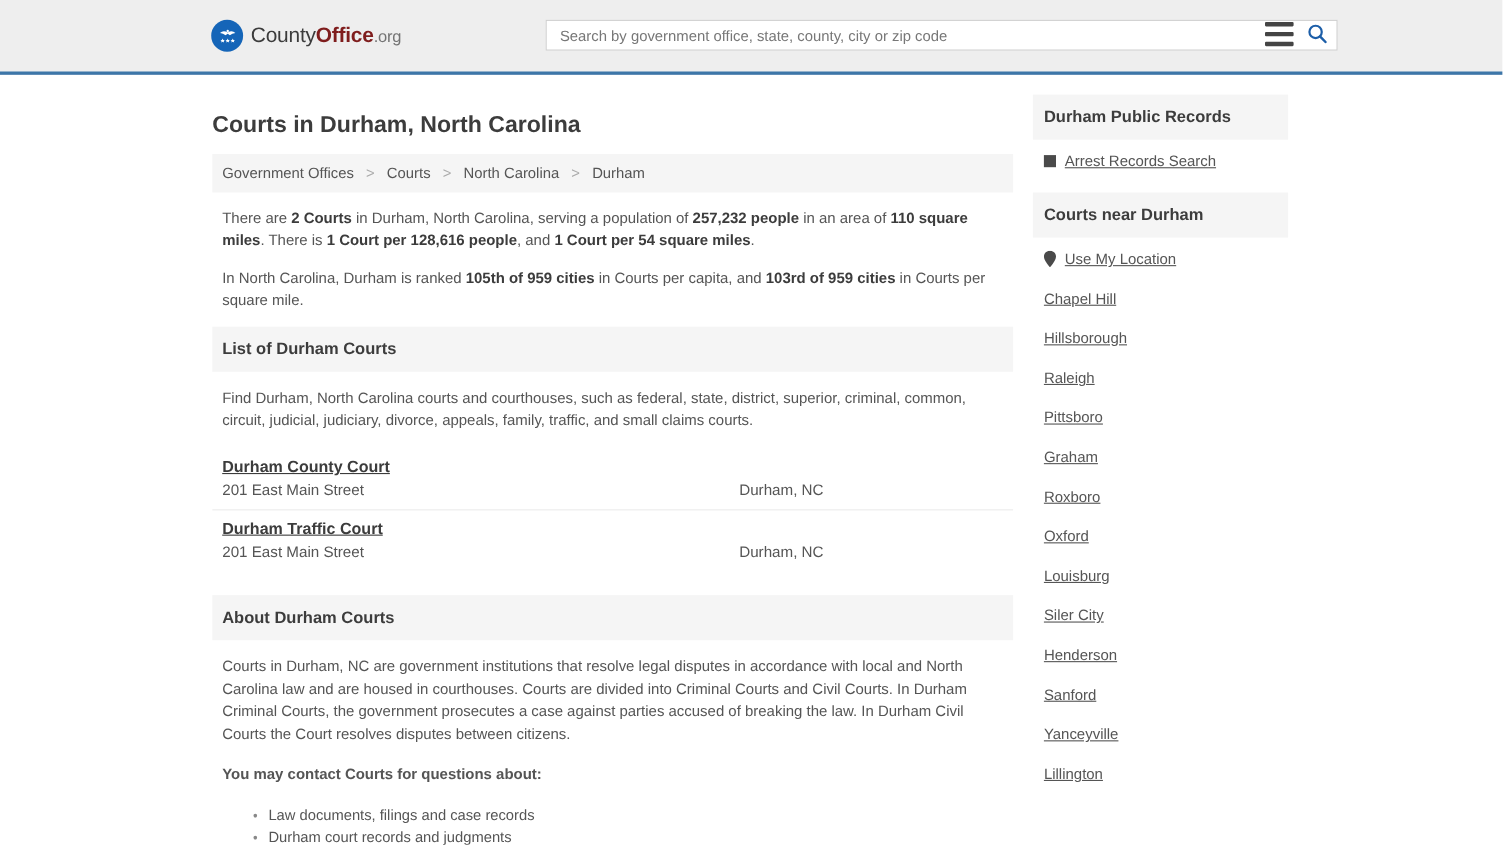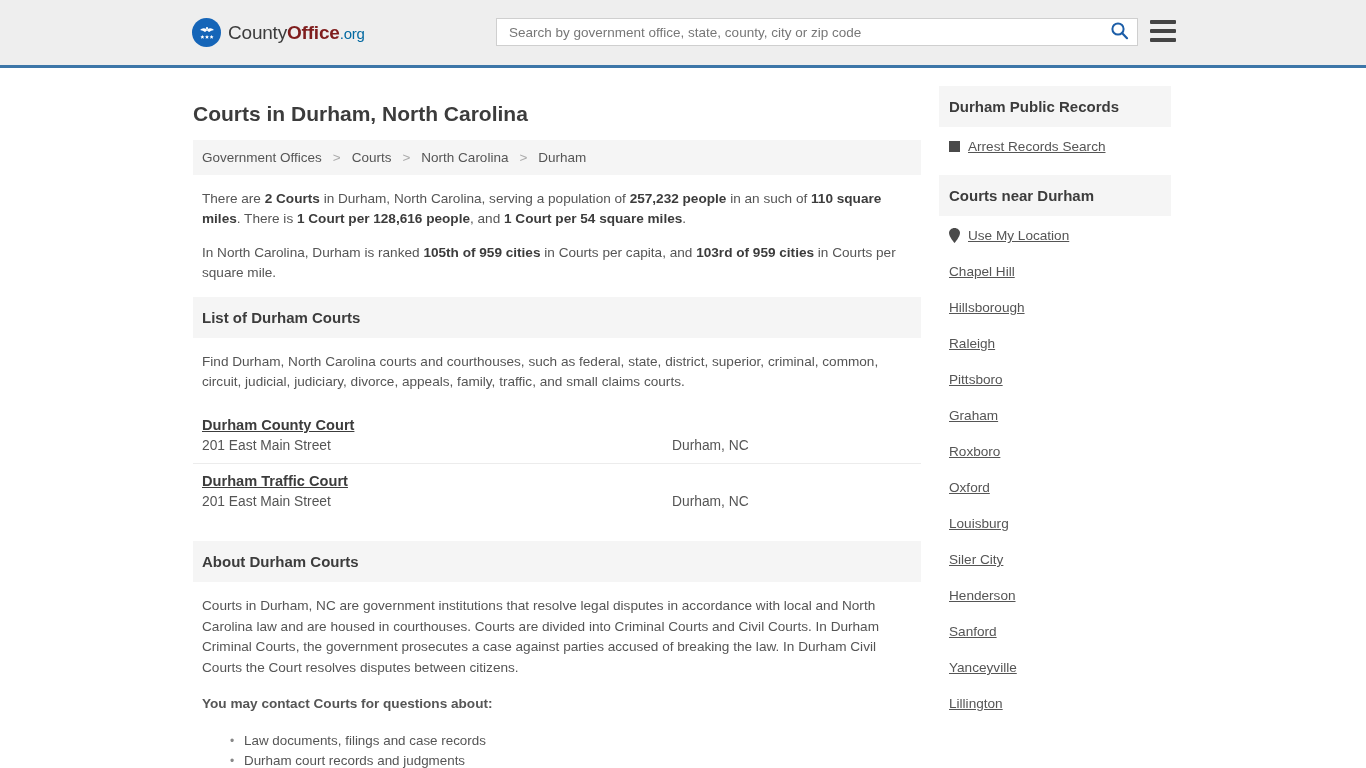--- a/index.html
+++ b/index.html
@@ -36,27 +36,27 @@
     flex: none;
   }
   .logo-text {
     font-size: 19px;
     color: #3c3c3c;
     letter-spacing: -0.2px;
     white-space: nowrap;
   }
   .logo-text .b { color: #7f1d1d; font-weight: bold; }
   .logo-text .w1 { font-weight: normal; }
-  .logo-text .tld { font-size: 15px; color: #0369a1; }
+  .logo-text .tld { font-size: 15px; color: #737373; }
 
   .search-wrap {
     position: absolute;
     left: 496px;
     top: 18px;
-    width: 642px;
+    width: 720px;
     height: 28px;
     display: flex;
     align-items: center;
     background: #fff;
     border: 1px solid #cfcfcf;
     padding: 0 8px 0 10px;
   }
   .search-input {
     flex: 1;
     border: none;
@@ -280,21 +280,21 @@
         <a>Government Offices</a>
         <span class="sep">&gt;</span>
         <a>Courts</a>
         <span class="sep">&gt;</span>
         <a>North Carolina</a>
         <span class="sep">&gt;</span>
         <a>Durham</a>
       </div>
 
       <div class="intro">
-        <p><span>There are </span><b>2 Courts</b><span> in Durham, North Carolina, serving a population of </span><b>257,232 people</b><span> in an such of </span><b>110 square miles</b><span>. There is </span><b>1 Court per 128,616 people</b><span>, and </span><b>1 Court per 54 square miles</b><span>.</span></p>
+        <p><span>There are </span><b>2 Courts</b><span> in Durham, North Carolina, serving a population of </span><b>257,232 people</b><span> in an area of </span><b>110 square miles</b><span>. There is </span><b>1 Court per 128,616 people</b><span>, and </span><b>1 Court per 54 square miles</b><span>.</span></p>
 
         <p><span>In North Carolina, Durham is ranked </span><b>105th of 959 cities</b><span> in Courts per capita, and </span><b>103rd of 959 cities</b><span> in Courts per square mile.</span></p>
       </div>
 
       <div class="section-head">List of Durham Courts</div>
 
       <div class="section-body">
         <p>Find Durham, North Carolina courts and courthouses, such as federal, state, district, superior, criminal, common, circuit, judicial, judiciary, divorce, appeals, family, traffic, and small claims courts.</p>
       </div>
 

